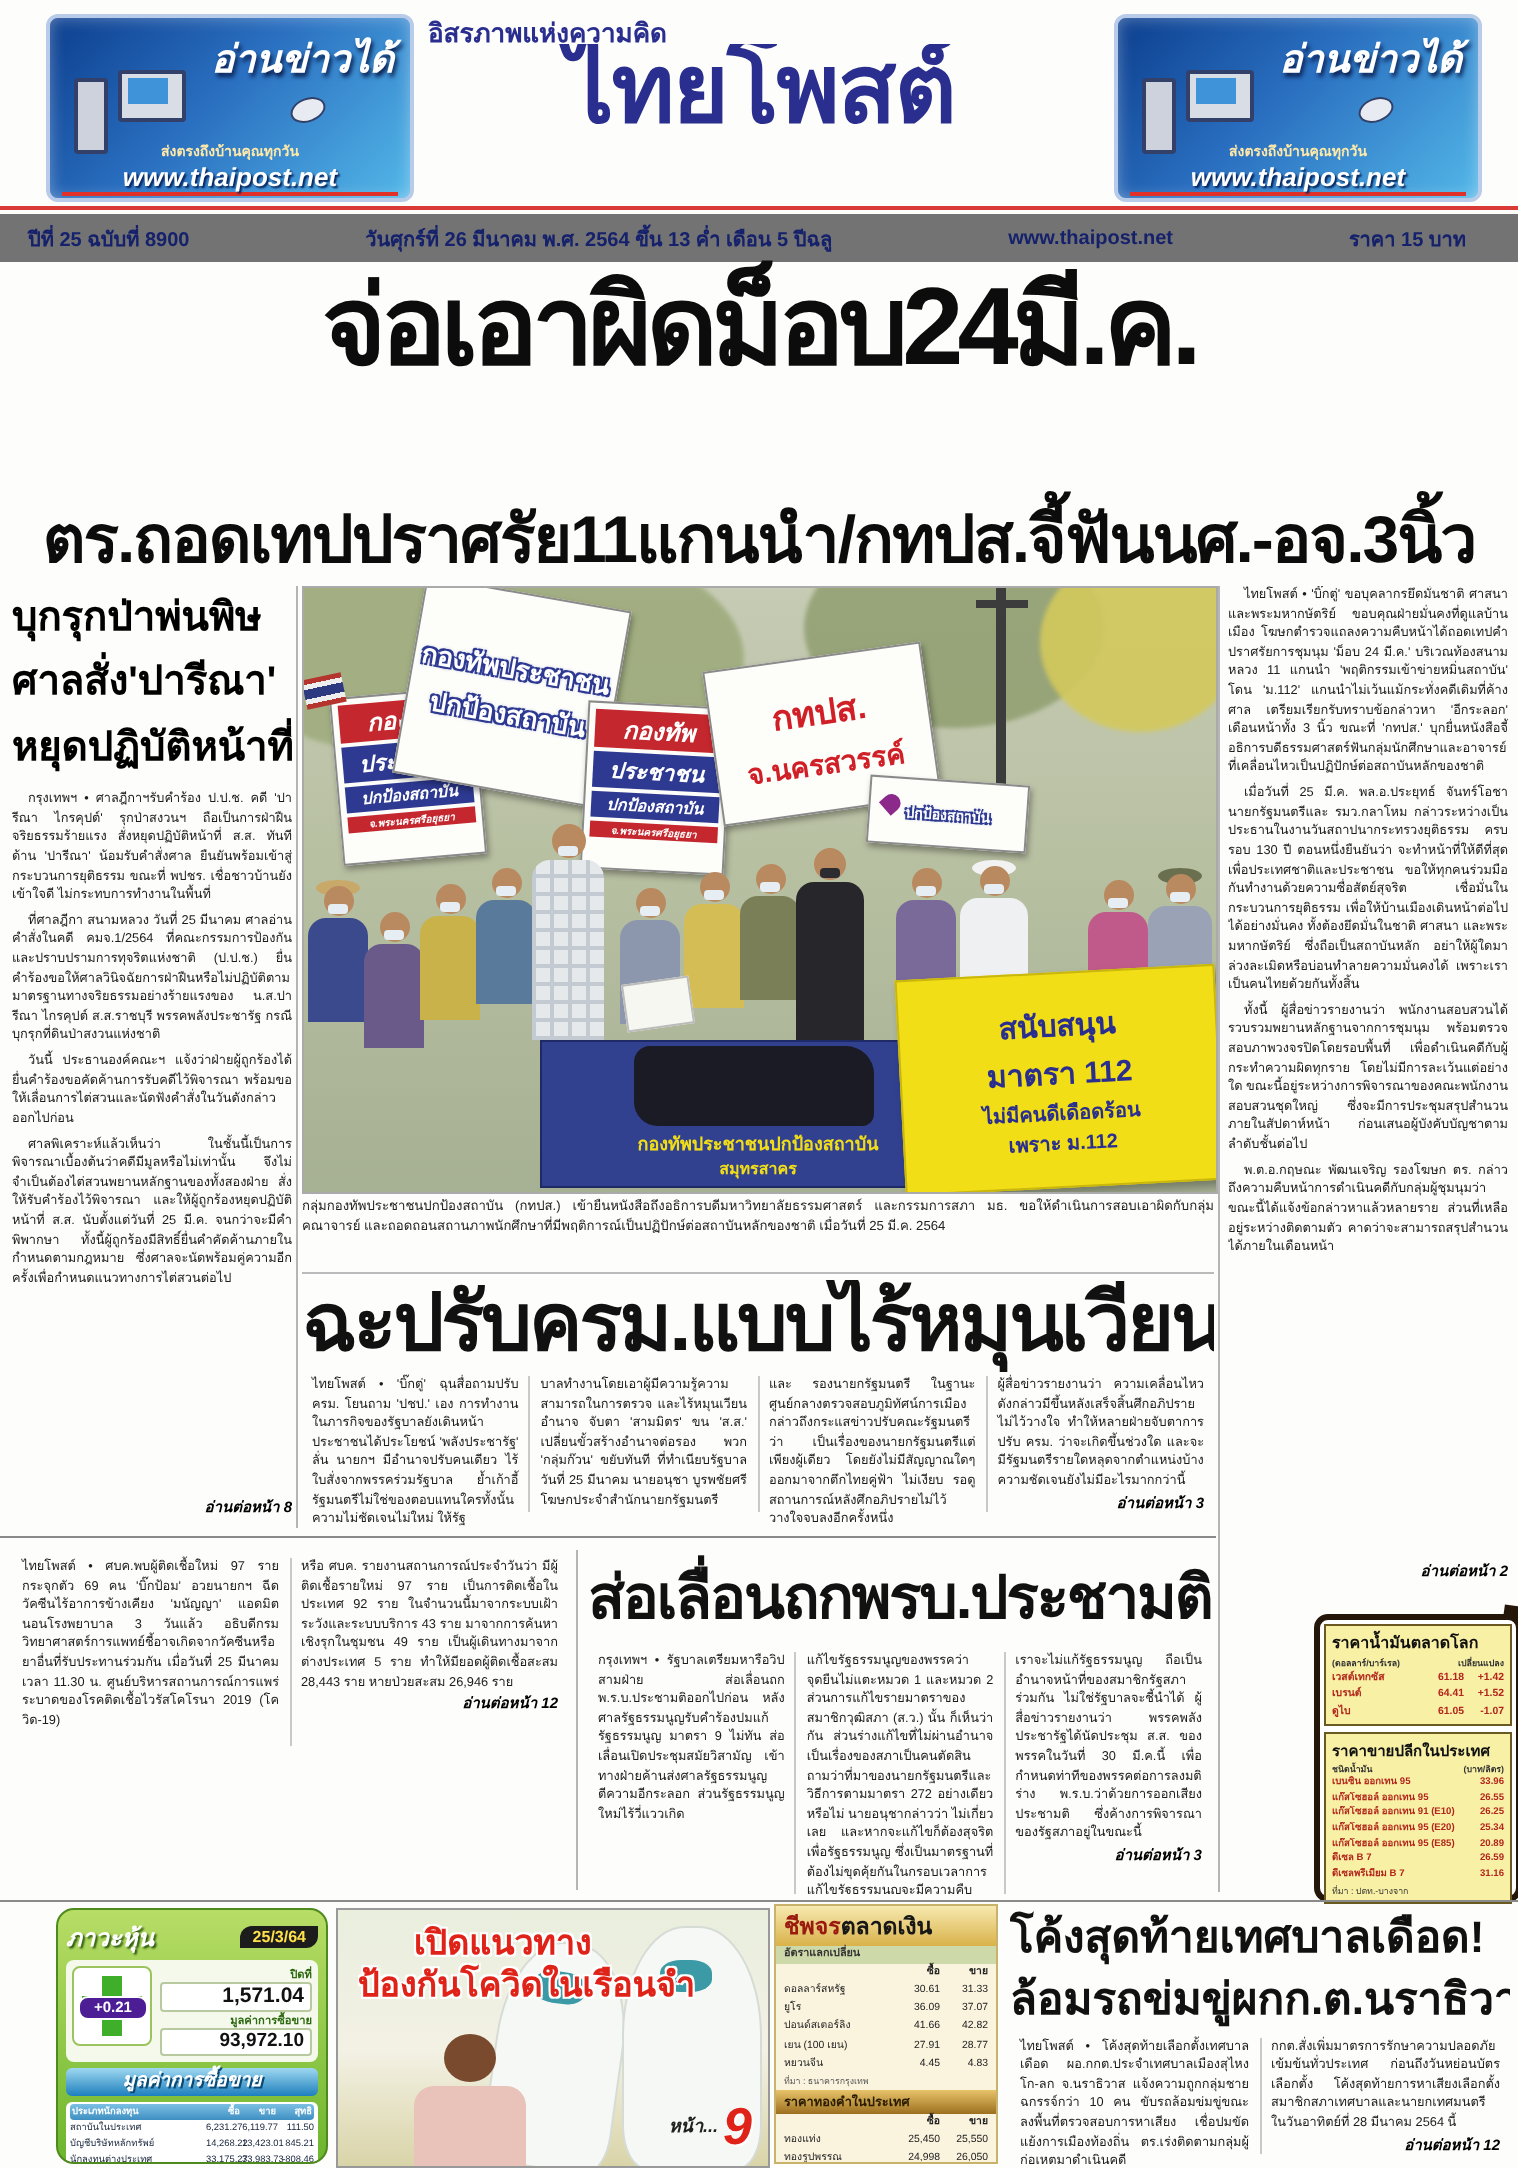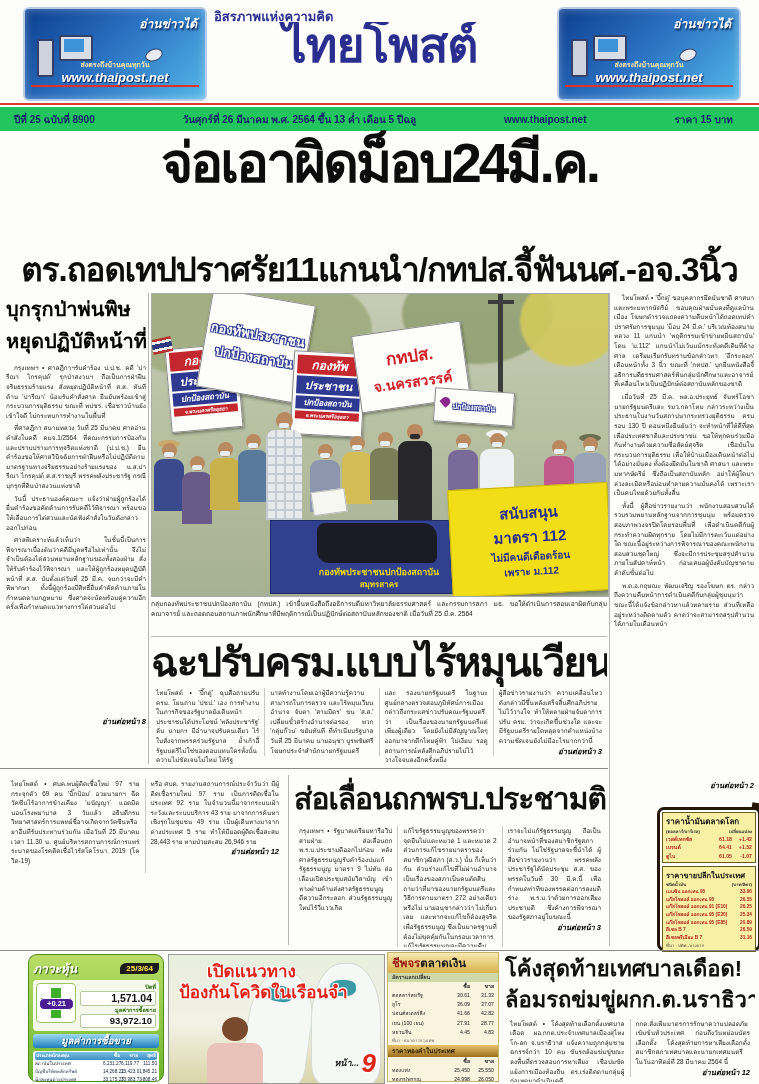--- a/index.html
+++ b/index.html
@@ -5,32 +5,32 @@
   html,body{margin:0;padding:0;background:#e8e8e8;}
   .page{position:relative;width:759px;height:1084px;margin:0 auto;background:#fdfdfb;
         overflow:hidden;font-family:"Liberation Sans","DejaVu Sans",sans-serif;color:#111;}
   .abs{position:absolute;overflow:hidden;}
 
   
   .logo{font-size:48px;font-weight:900;color:#2a2f8f;letter-spacing:-1px;line-height:1;white-space:nowrap;}
   .tagline{font-size:13px;font-weight:700;color:#2a2f8f;white-space:nowrap;}
   .promo{background:linear-gradient(135deg,#0d3f8f 0%,#2a6fc0 45%,#53b7e8 100%);
          border:2px solid #b8cbe8;border-radius:6px;box-shadow:inset 0 0 8px rgba(255,255,255,.35);}
-  .promo .ttl{font-size:12px;font-weight:900;font-style:italic;color:#fff;
+  .promo .ttl{font-size:19px;font-weight:900;font-style:italic;color:#fff;
               text-shadow:1px 2px 2px #0a1f50;text-align:right;padding:5px 8px 0 16px;white-space:nowrap;}
   .promo .sub{font-size:7px;font-weight:700;color:#ffe9a8;text-align:center;margin-top:26px;white-space:nowrap;}
   .promo .url{font-size:13px;font-weight:900;font-style:italic;color:#fff;text-align:center;
               text-shadow:1px 1px 1px #07245c;border-bottom:2px solid #e03028;margin:0 6px;white-space:nowrap;}
   .pc-mon{position:absolute;left:34px;top:26px;width:30px;height:22px;background:#d9dde6;border:2px solid #33406a;border-radius:2px;}
   .pc-scr{position:absolute;left:3px;top:2px;width:20px;height:13px;background:#3f93d8;}
   .pc-twr{position:absolute;left:10px;top:18px;width:13px;height:34px;background:#cdd2dc;border:2px solid #33406a;border-radius:2px;}
   .pc-mou{position:absolute;left:120px;top:40px;width:16px;height:10px;background:#e8ecf2;border:1px solid #33406a;border-radius:50%;transform:rotate(-20deg);}
 
   .red-rule{background:#d93a36;}
-  .datebar{background:#22c55e;color:#15216b;font-size:10px;font-weight:700;
+  .datebar{background:#737373;color:#15216b;font-size:10px;font-weight:700;
            display:flex;align-items:center;padding:0 26px 0 14px;justify-content:space-between;white-space:nowrap;}
 
   
   .lead-h{font-size:55px;font-weight:900;letter-spacing:-3px;color:#0c0c0c;text-align:center;
           line-height:1.2;white-space:nowrap;}
   .lead-sub{font-size:33px;font-weight:800;letter-spacing:-1px;color:#0c0c0c;text-align:center;white-space:nowrap;}
 
   .h-left{font-size:20px;font-weight:800;line-height:1.62;color:#000;white-space:nowrap;}
   .h-cab{font-size:40px;font-weight:800;letter-spacing:-1.5px;text-align:center;white-space:nowrap;line-height:1.1;}
   .h-ref{font-size:30px;font-weight:800;letter-spacing:-1px;text-align:center;white-space:nowrap;}
@@ -176,20 +176,21 @@
     <span>www.thaipost.net</span>
     <span>ราคา 15 บาท</span>
   </div>
 
   <div class="abs lead-h" style="left:0;top:130px;width:759px;height:112px;">จ่อเอาผิดม็อบ24มี.ค.</div>
   <div class="abs lead-sub" style="left:0;top:243px;width:759px;height:46px;">ตร.ถอดเทปปราศรัย11แกนนำ/กทปส.จี้ฟันนศ.-อจ.3นิ้ว</div>
 
   <div class="abs" style="left:6px;top:293px;width:140px;height:472px;">
     <div class="h-left">
       <div>บุกรุกป่าพ่นพิษ</div>
+      <div>ศาลสั่ง'ปารีณา'</div>
       <div>หยุดปฏิบัติหน้าที่</div>
     </div>
     <div class="body-txt" style="margin-top:5px;height:352px;">
       <p>กรุงเทพฯ • ศาลฎีกาฯรับคำร้อง ป.ป.ช. คดี 'ปารีณา ไกรคุปต์' รุกป่าสงวนฯ ถือเป็นการฝ่าฝืนจริยธรรมร้ายแรง สั่งหยุดปฏิบัติหน้าที่ ส.ส. ทันที ด้าน 'ปารีณา' น้อมรับคำสั่งศาล ยืนยันพร้อมเข้าสู่กระบวนการยุติธรรม ขณะที่ พปชร. เชื่อชาวบ้านยังเข้าใจดี ไม่กระทบการทำงานในพื้นที่</p>
       <p>ที่ศาลฎีกา สนามหลวง วันที่ 25 มีนาคม ศาลอ่านคำสั่งในคดี คมจ.1/2564 ที่คณะกรรมการป้องกันและปราบปรามการทุจริตแห่งชาติ (ป.ป.ช.) ยื่นคำร้องขอให้ศาลวินิจฉัยการฝ่าฝืนหรือไม่ปฏิบัติตามมาตรฐานทางจริยธรรมอย่างร้ายแรงของ น.ส.ปารีณา ไกรคุปต์ ส.ส.ราชบุรี พรรคพลังประชารัฐ กรณีบุกรุกที่ดินป่าสงวนแห่งชาติ</p>
       <p>วันนี้ ประธานองค์คณะฯ แจ้งว่าฝ่ายผู้ถูกร้องได้ยื่นคำร้องขอคัดค้านการรับคดีไว้พิจารณา พร้อมขอให้เลื่อนการไต่สวนและนัดฟังคำสั่งในวันดังกล่าวออกไปก่อน</p>
       <p>ศาลพิเคราะห์แล้วเห็นว่า ในชั้นนี้เป็นการพิจารณาเบื้องต้นว่าคดีมีมูลหรือไม่เท่านั้น จึงไม่จำเป็นต้องไต่สวนพยานหลักฐานของทั้งสองฝ่าย สั่งให้รับคำร้องไว้พิจารณา และให้ผู้ถูกร้องหยุดปฏิบัติหน้าที่ ส.ส. นับตั้งแต่วันที่ 25 มี.ค. จนกว่าจะมีคำพิพากษา ทั้งนี้ผู้ถูกร้องมีสิทธิ์ยื่นคำคัดค้านภายในกำหนดตามกฎหมาย ซึ่งศาลจะนัดพร้อมคู่ความอีกครั้งเพื่อกำหนดแนวทางการไต่สวนต่อไป</p>
     </div>
     <span class="cont">อ่านต่อหน้า 8</span>
   </div>

